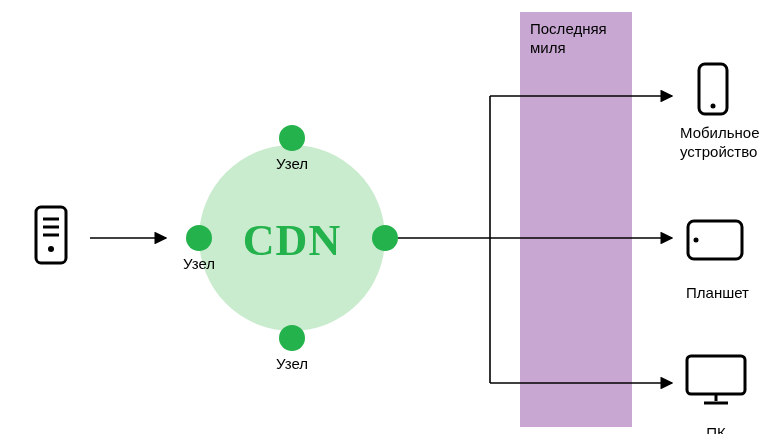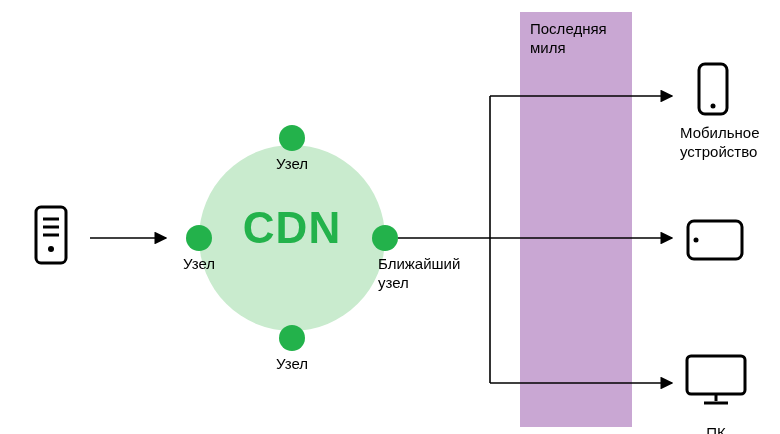--- a/index.html
+++ b/index.html
@@ -33,25 +33,26 @@
     left:520px;top:0;width:112px;height:415px;
     background:var(--band-purple);
   }
   .band-label{left:530px;top:8px;}
   .cdn-circle{
     left:199px;top:133px;width:186px;height:186px;
     border-radius:50%;
     background:var(--circle-fill);
   }
   .cdn-text{
-    left:199px;top:123px;width:186px;height:186px;
+    left:199px;top:135px;width:186px;height:186px;
     display:flex;align-items:center;justify-content:center;
     font-size:44px;font-weight:bold;
     color:var(--cdn-text);
     letter-spacing:1px;
+    font-family:Liberation Serif, serif;
   }
   .dot{
     width:26px;height:26px;border-radius:50%;
     background:var(--node-green);
   }
   .dot-top{left:279px;top:113px;}
   .dot-left{left:186px;top:213px;}
   .dot-right{left:372px;top:213px;}
   .dot-bottom{left:279px;top:313px;}
   .node-label-top{left:262px;top:143px;width:60px;}
@@ -105,38 +106,37 @@
   <div class="abs cdn-text">CDN</div>
 
   <div class="abs dot dot-top"></div>
   <div class="abs dot dot-left"></div>
   <div class="abs dot dot-right"></div>
   <div class="abs dot dot-bottom"></div>
 
   <div class="abs label center node-label-top">Узел</div>
   <div class="abs label center node-label-left">Узел</div>
   <div class="abs label center node-label-bottom">Узел</div>
-  <div class="abs label node-label-nearest">Ближайший
-узел</div>
 
   <div class="abs phone-wrap">
     <svg width="34" height="54" viewBox="0 0 34 54" class="device-icon" fill="none">
       <rect x="3" y="2" width="28" height="50" rx="6" stroke-width="3"></rect>
       <circle cx="17" cy="44" r="2.5" fill="#000000" stroke="none"></circle>
     </svg>
   </div>
   <div class="abs label mobile-label">Мобильное
 устройство</div>
 
   <div class="abs tablet-wrap">
     <svg width="58" height="42" viewBox="0 0 58 42" class="device-icon" fill="none">
       <rect x="2" y="2" width="54" height="38" rx="6" stroke-width="3"></rect>
       <circle cx="10" cy="21" r="2.5" fill="#000000" stroke="none"></circle>
     </svg>
   </div>
+  <div class="abs label tablet-label">Планшет</div>
 
   <div class="abs pc-wrap">
     <svg width="62" height="52" viewBox="0 0 62 52" class="device-icon" fill="none">
       <rect x="2" y="2" width="58" height="38" rx="4" stroke-width="3"></rect>
       <line x1="31" y1="40" x2="31" y2="47" stroke-width="3"></line>
       <line x1="19" y1="49" x2="43" y2="49" stroke-width="3"></line>
     </svg>
   </div>
   <div class="abs label pc-label">ПК</div>
 

